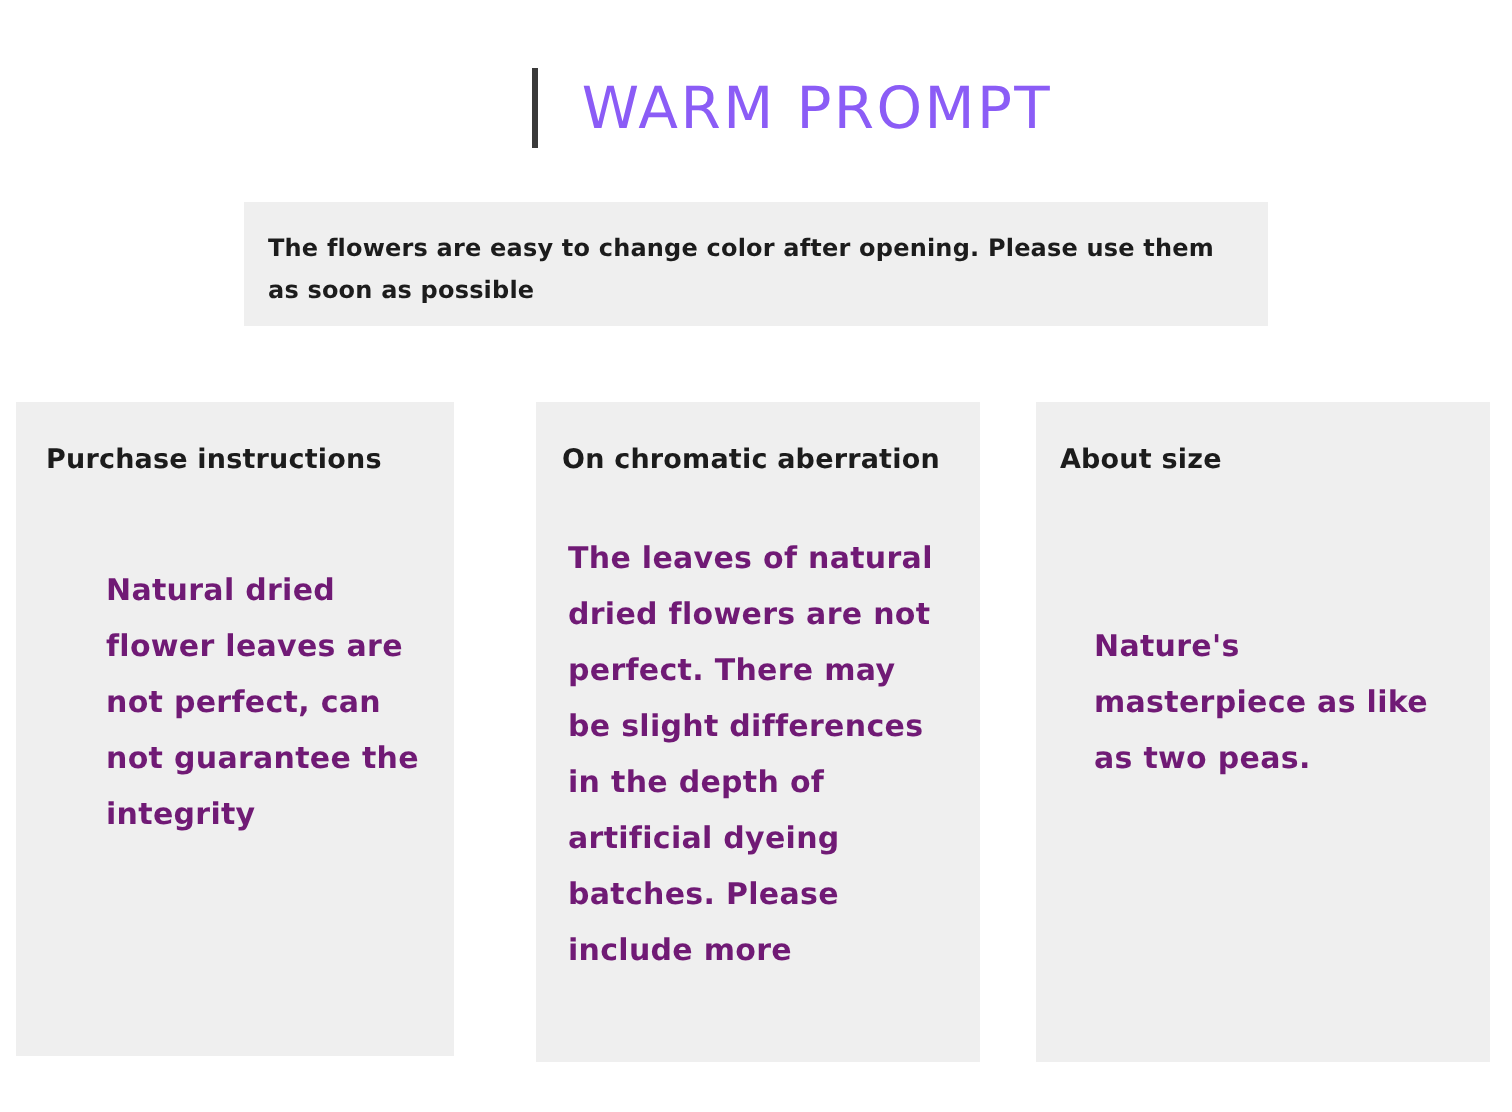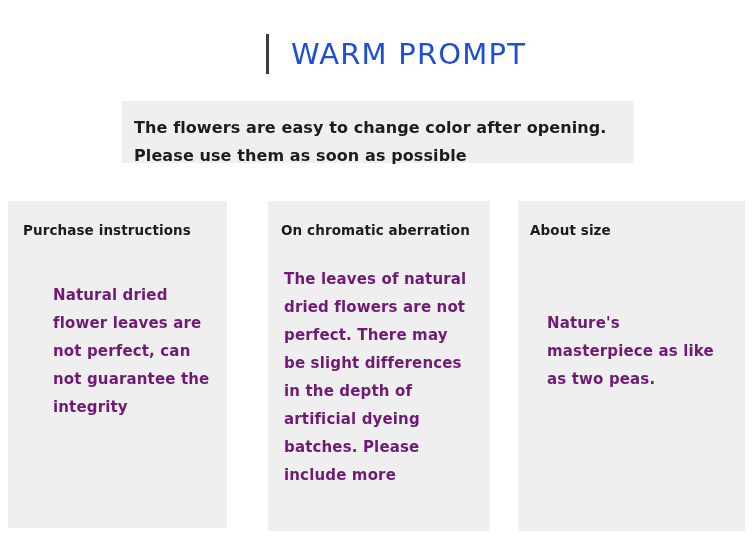--- a/index.html
+++ b/index.html
@@ -39,38 +39,38 @@
   .title-rule {
     width: 3px;
     height: 40px;
     background: #3a3a3a;
     margin-right: 22px;
   }
   .title {
     font-size: 29px;
     letter-spacing: 1.2px;
     font-weight: 400;
-    color: #1d4ed8;
+    color: #8b5cf6;
     white-space: nowrap;
     font-family: "DejaVu Sans", sans-serif;
   }
 
   
   .notice {
     position: absolute;
     left: 122px;
     top: 101px;
     width: 512px;
     height: 62px;
     background: #efefef;
     box-sizing: border-box;
     padding: 13px 16px 0 12px;
   }
   .notice-text {
-    font-size: 16px;
+    font-size: 12px;
     font-weight: bold;
     line-height: 1.75;
     color: #1c1c1c;
     letter-spacing: 0.1px;
   }
 
   
   .columns {
     position: absolute;
     left: 0;

